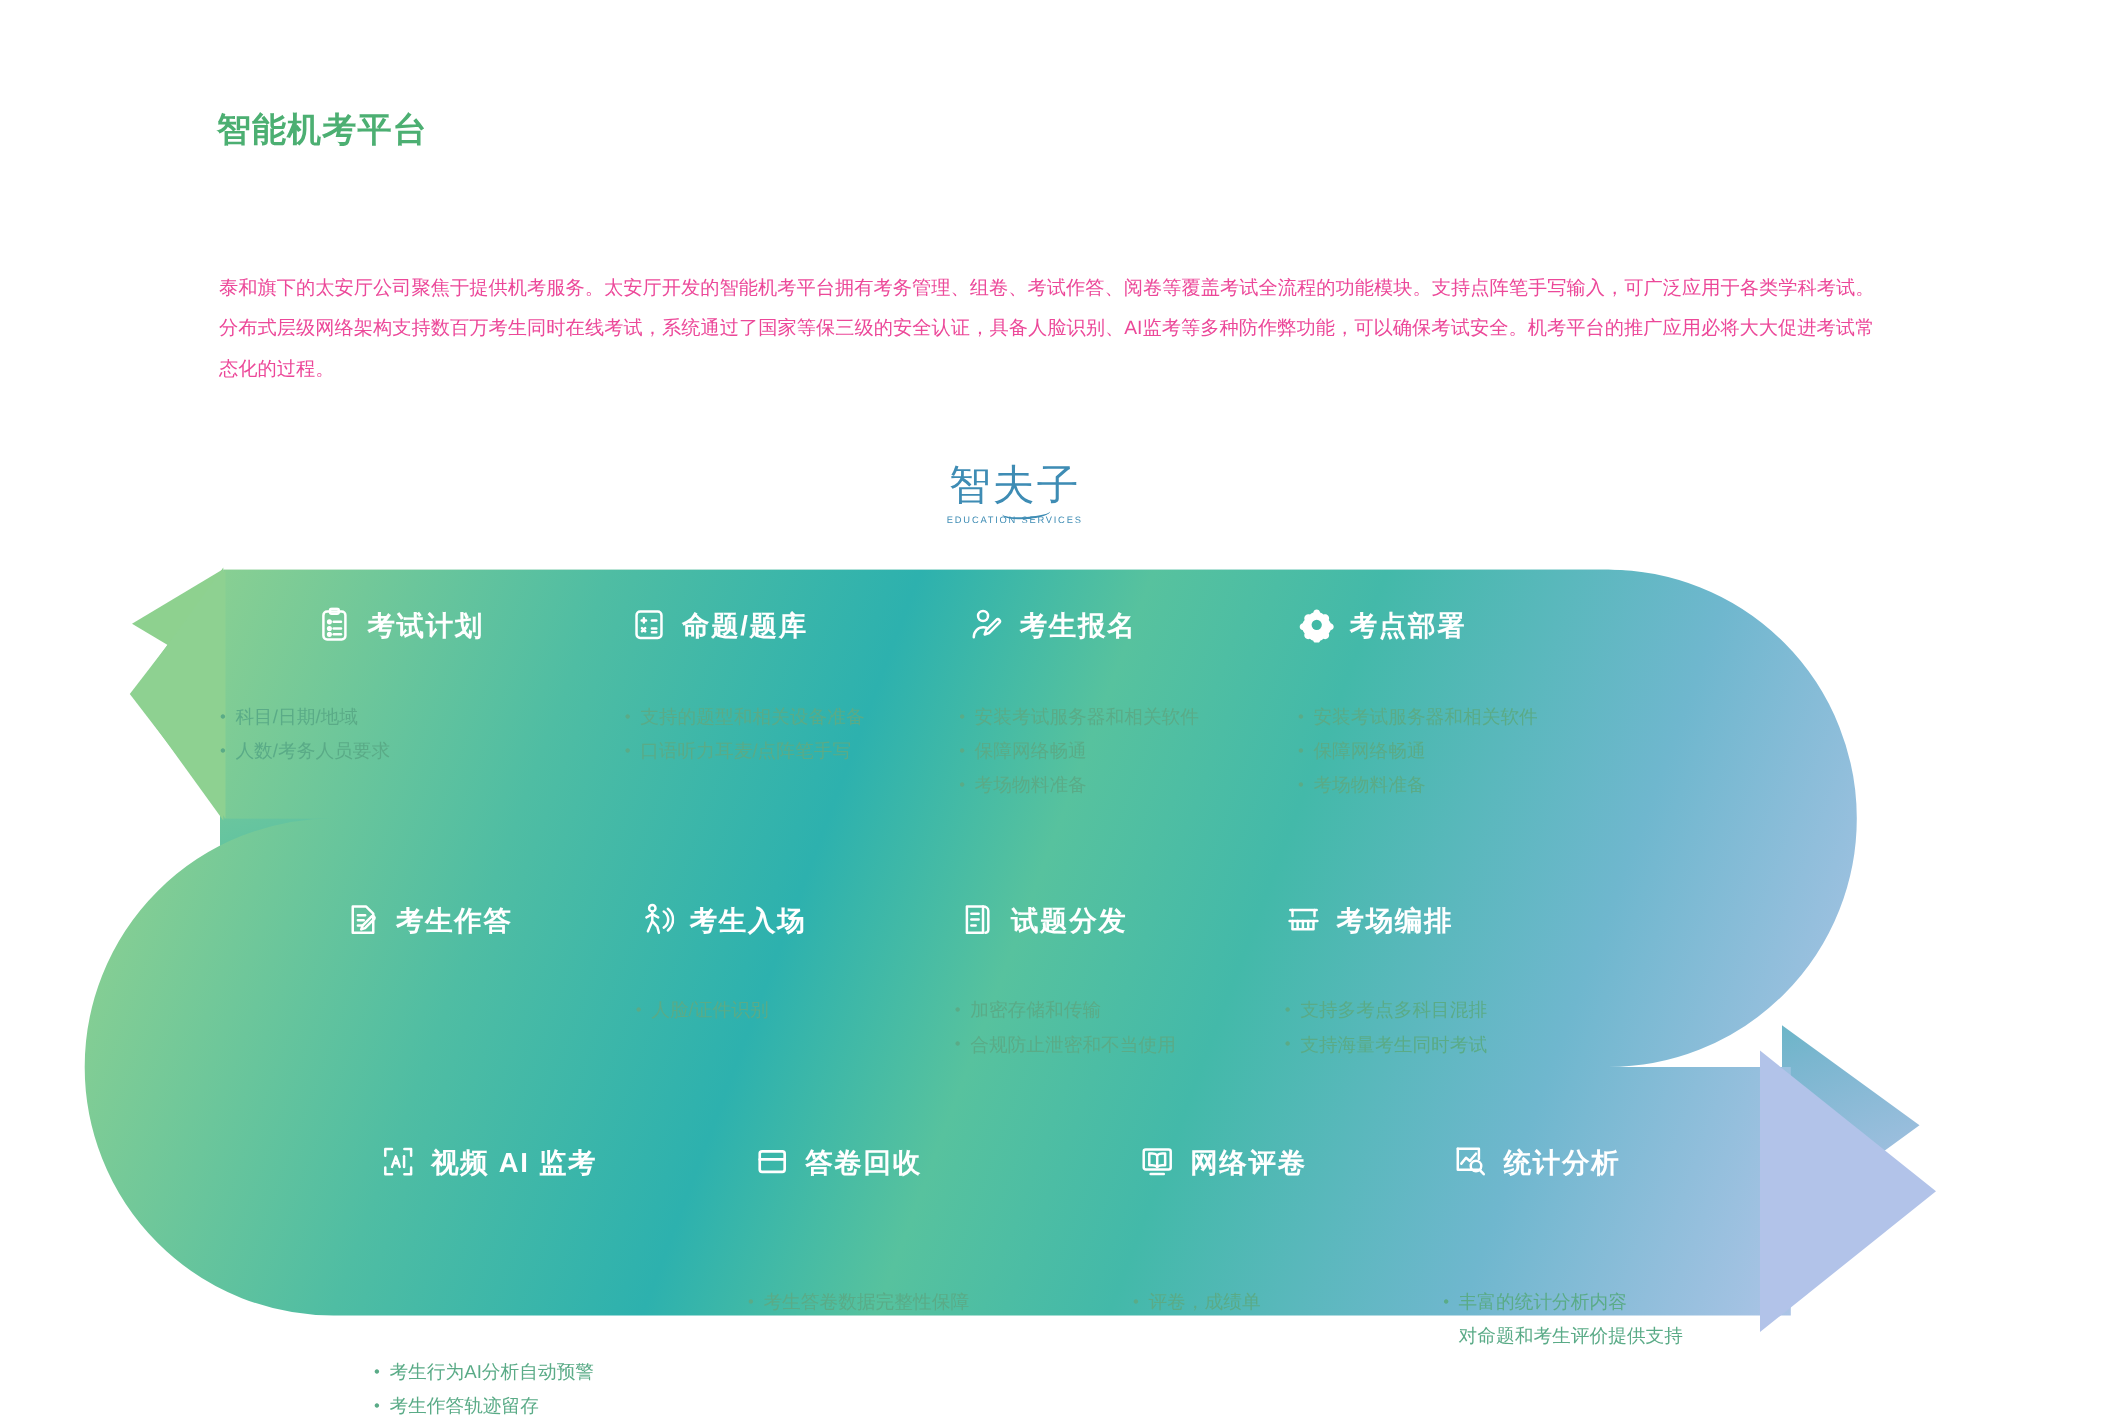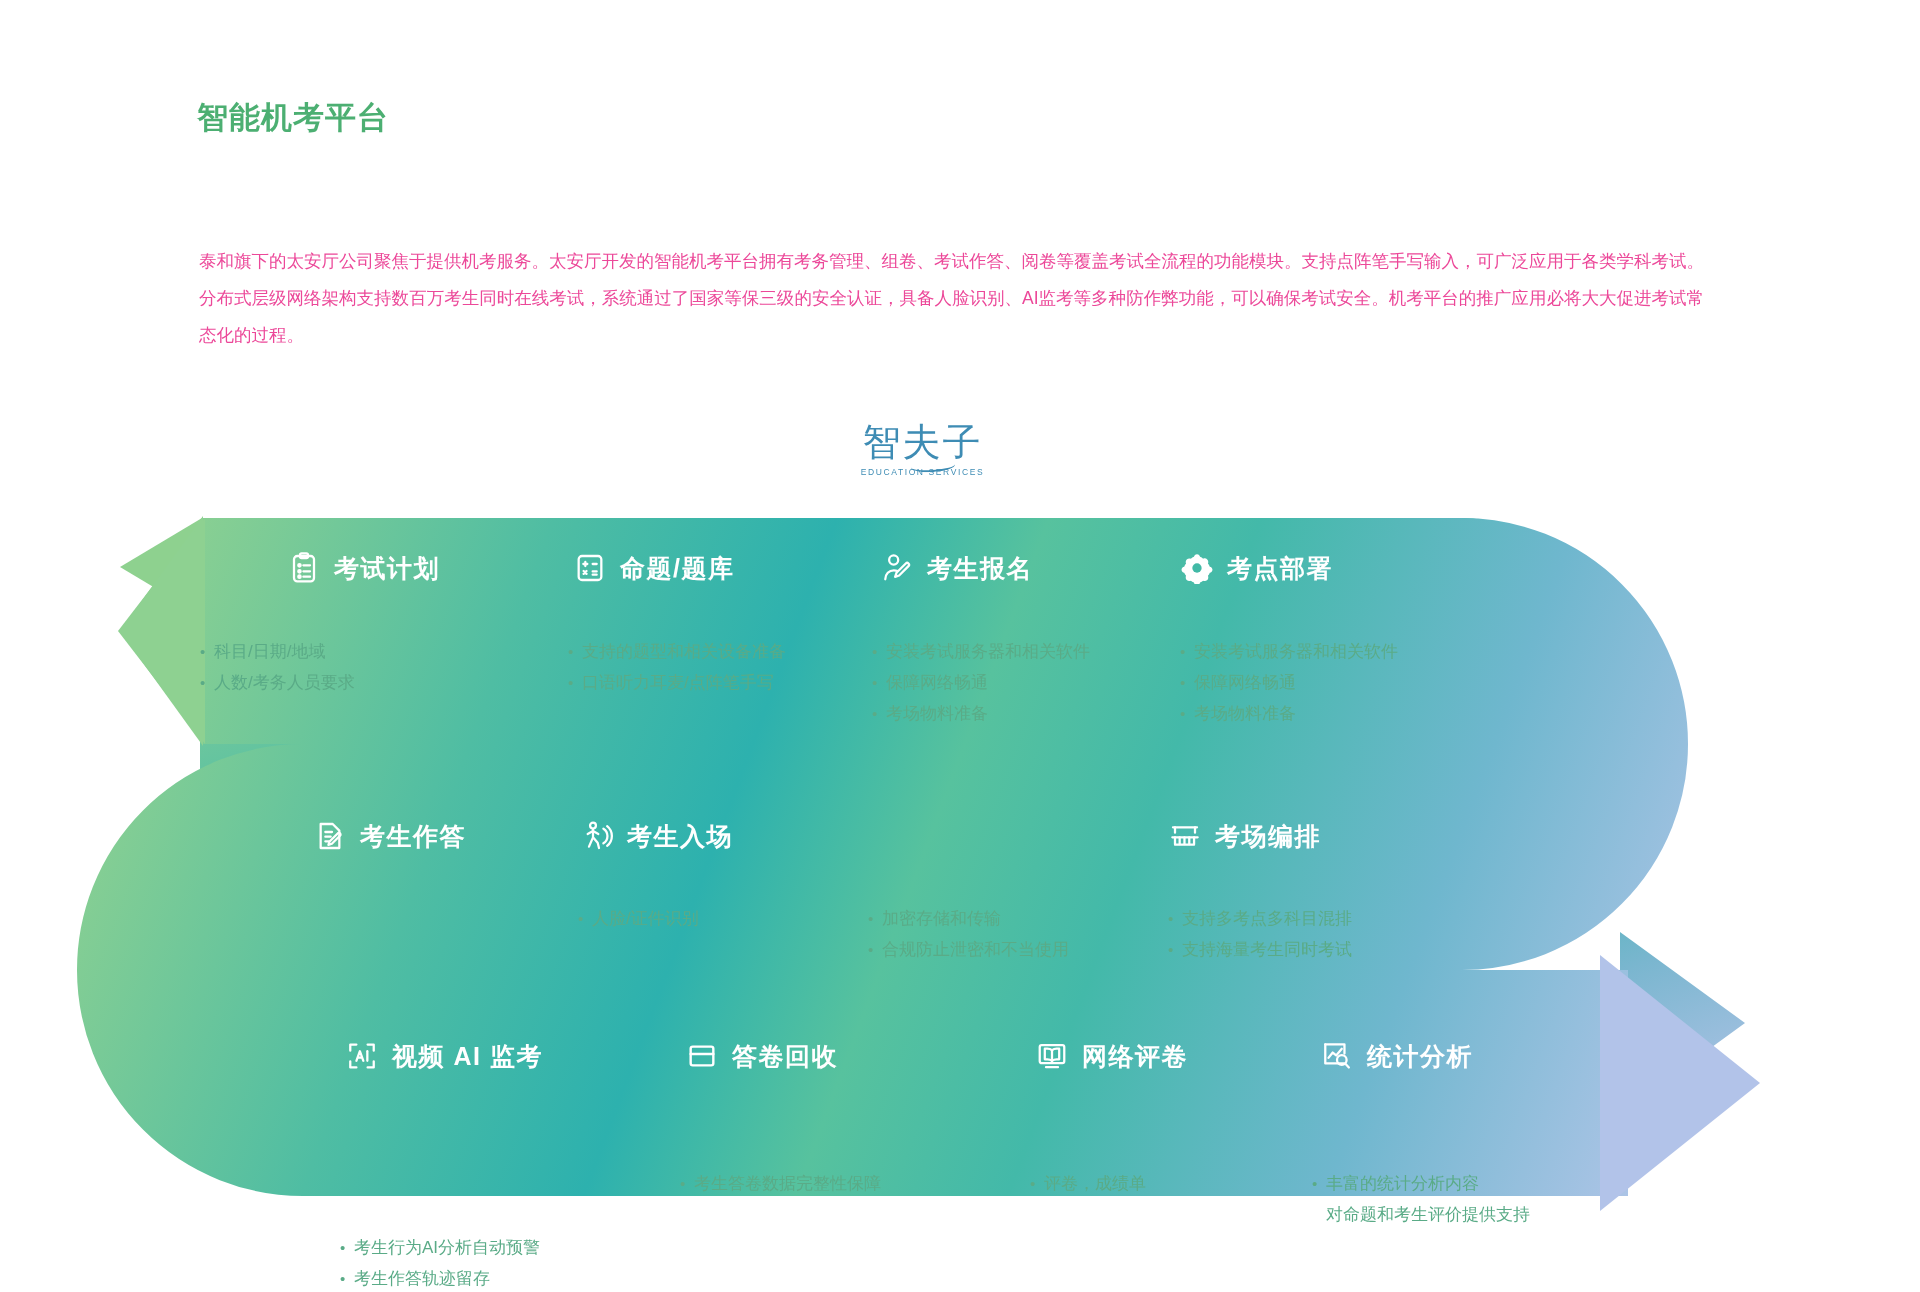--- a/index.html
+++ b/index.html
@@ -268,20 +268,30 @@
         <svg viewBox="0 0 24 24" fill="none" stroke="#fff" stroke-width="1.7" stroke-linecap="round" stroke-linejoin="round">
           <circle cx="9" cy="4.2" r="2.2"></circle>
           <path d="M9 7v6M9 13l-3 7M9 13l3.5 4 1 4"></path>
           <path d="M5 10.5l4-2.2 4 2.2"></path>
           <path d="M16.8 6.5a6.5 6.5 0 0 1 0 11M19.6 4.6a9.5 9.5 0 0 1 0 14.8"></path>
         </svg>
       </span>
       <span class="lbl" data-name="step-label">考生入场</span>
     </div>
 
+    <div class="cell-head" style="left:872px" data-name="step-header-paper-distribution">
+      <span class="ico" data-name="exam-paper-icon">
+        <svg viewBox="0 0 24 24" fill="none" stroke="#fff" stroke-width="1.7" stroke-linecap="round" stroke-linejoin="round">
+          <path d="M4.5 3h11v18h-11z"></path>
+          <path d="M7.5 8h5M7.5 12h5M7.5 16h3"></path>
+          <path d="M15.5 3c2 0 3.6 1.2 3.6 3v13c0 1.2-1 2-2 2"></path>
+        </svg>
+      </span>
+      <span class="lbl" data-name="step-label">试题分发</span>
+    </div>
 
     <div class="cell-head" style="left:1168px" data-name="step-header-room-arrangement">
       <span class="ico" data-name="seating-layout-icon">
         <svg viewBox="0 0 24 24" fill="none" stroke="#fff" stroke-width="1.7" stroke-linecap="round" stroke-linejoin="round">
           <path d="M3 5.5h18"></path>
           <path d="M4.5 5.5v4M19.5 5.5v4"></path>
           <path d="M2.5 13h19"></path>
           <path d="M4.5 13v5M8 13v5M11.6 13v5M15.2 13v5M18.8 13v5"></path>
           <path d="M4.5 18.5h3M8 18.5h3.2M11.6 18.5h3.2M15.2 18.5h3.6"></path>
         </svg>

